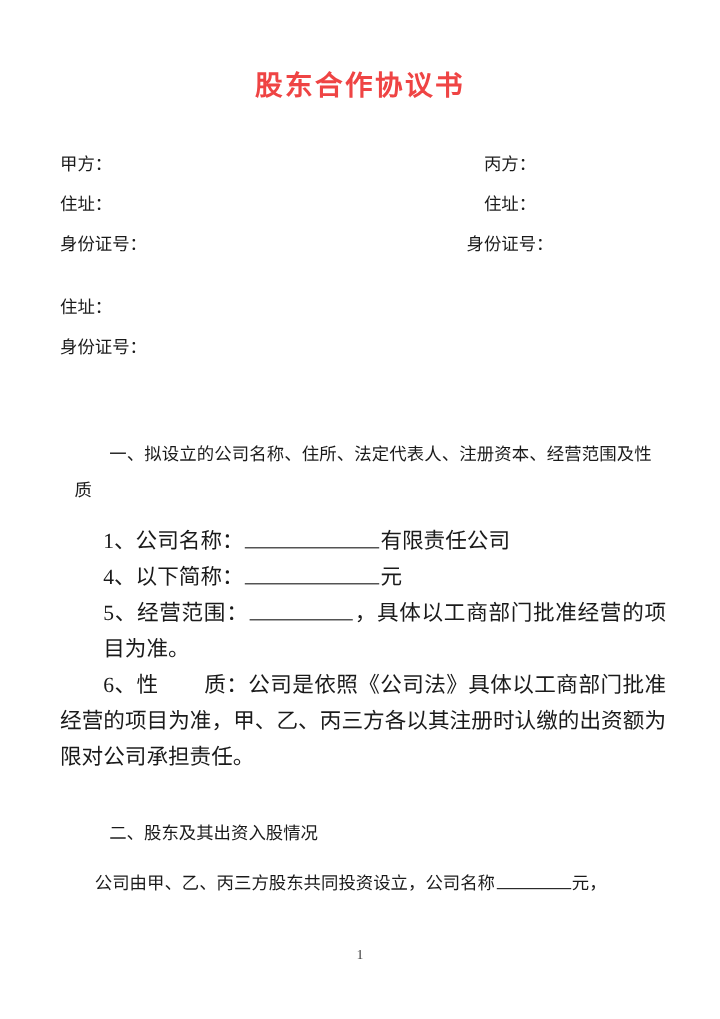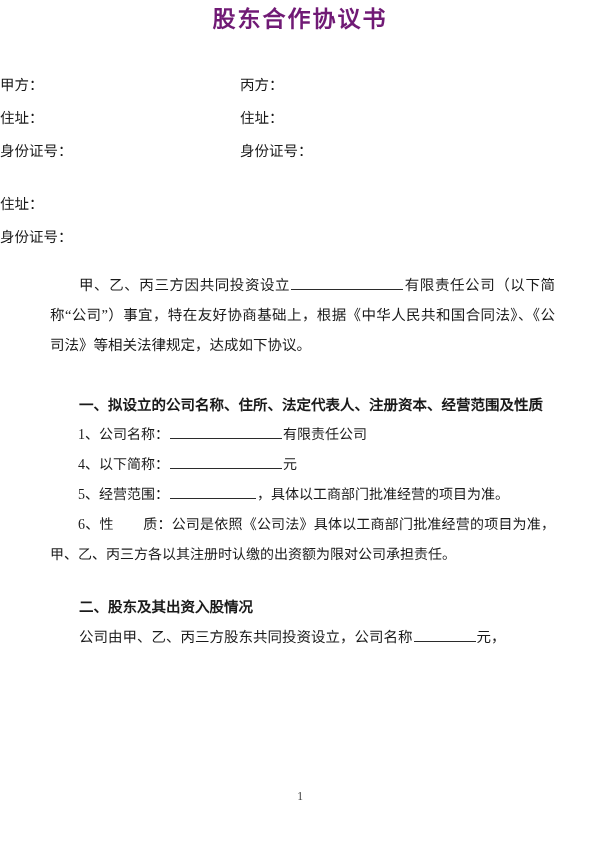--- a/index.html
+++ b/index.html
@@ -25,43 +25,46 @@
     background: #fff;
   }
 
   
   .doc-title {
     text-align: center;
     font-size: 23px;
     font-weight: bold;
     letter-spacing: 2px;
     margin: 0;
-    color: #701a75;
+    padding-top: 52px;
+    color: #ef4444;
     font-family: "Liberation Serif", "DejaVu Serif", serif;
   }
 
   
   .parties {
     margin-top: 33px;
+    padding-left: 50px;
     padding-right: 40px;
   }
   .party-row {
     display: flex;
     height: 33px;
     align-items: center;
     font-size: 14.5px;
   }
   .party-col-left {
     width: 240px;
     flex: 0 0 240px;
     white-space: nowrap;
   }
   .party-col-right {
     flex: 1 1 auto;
     white-space: nowrap;
+    text-align: center;
   }
   .parties-gap {
     height: 20px;
   }
 
   
   .body-block {
     padding-left: 50px;
     padding-right: 45px;
     margin-top: 18px;
@@ -69,40 +72,40 @@
   p.para {
     margin: 0;
     font-size: 14.5px;
     line-height: 30px;
     text-align: justify;
     text-indent: 2em;
     text-justify: inter-ideograph;
   }
 
   h2.section-heading {
-    margin: 0;
+    margin: 12px;
     font-size: 14.5px;
     line-height: 30px;
-    font-weight: bold;
+    font-weight: normal;
     text-indent: 2em;
     text-align: justify;
     text-justify: inter-ideograph;
   }
 
   .spacer-lg { height: 30px; }
   .spacer-md { height: 22px; }
 
   
   .num-list {
     margin: 0;
     padding: 0;
     list-style: none;
   }
   .num-list li {
-    font-size: 14px;
+    font-size: 18px;
     line-height: 30px;
     text-align: justify;
     text-justify: inter-ideograph;
     padding-left: 2em;
   }
   .num-list li.wrap {
     padding-left: 0;
     text-indent: 2em;
   }
 
@@ -166,21 +169,20 @@
     </div>
 
     <div class="party-row">
       <span class="party-col-left">身份证号：</span>
     </div>
 
   </div>
 
   <div class="body-block">
 
-    <p class="para"><span>甲、乙、丙三方因共同投资设立</span><span class="blank blank-xl"></span><span>有限责任公司（以下简称“公司”）事宜，特在友好协商基础上，根据《中华人民共和国合同法》、《公司法》等相关法律规定，达成如下协议。</span></p>
 
     <div class="spacer-lg"></div>
 
     <h2 class="section-heading">一、拟设立的公司名称、住所、法定代表人、注册资本、经营范围及性质</h2>
 
     <ul class="num-list">
 
       <li><span>1、</span><span>公司名称：</span><span class="blank blank-xl"></span><span>有限责任公司</span></li>
 
 

